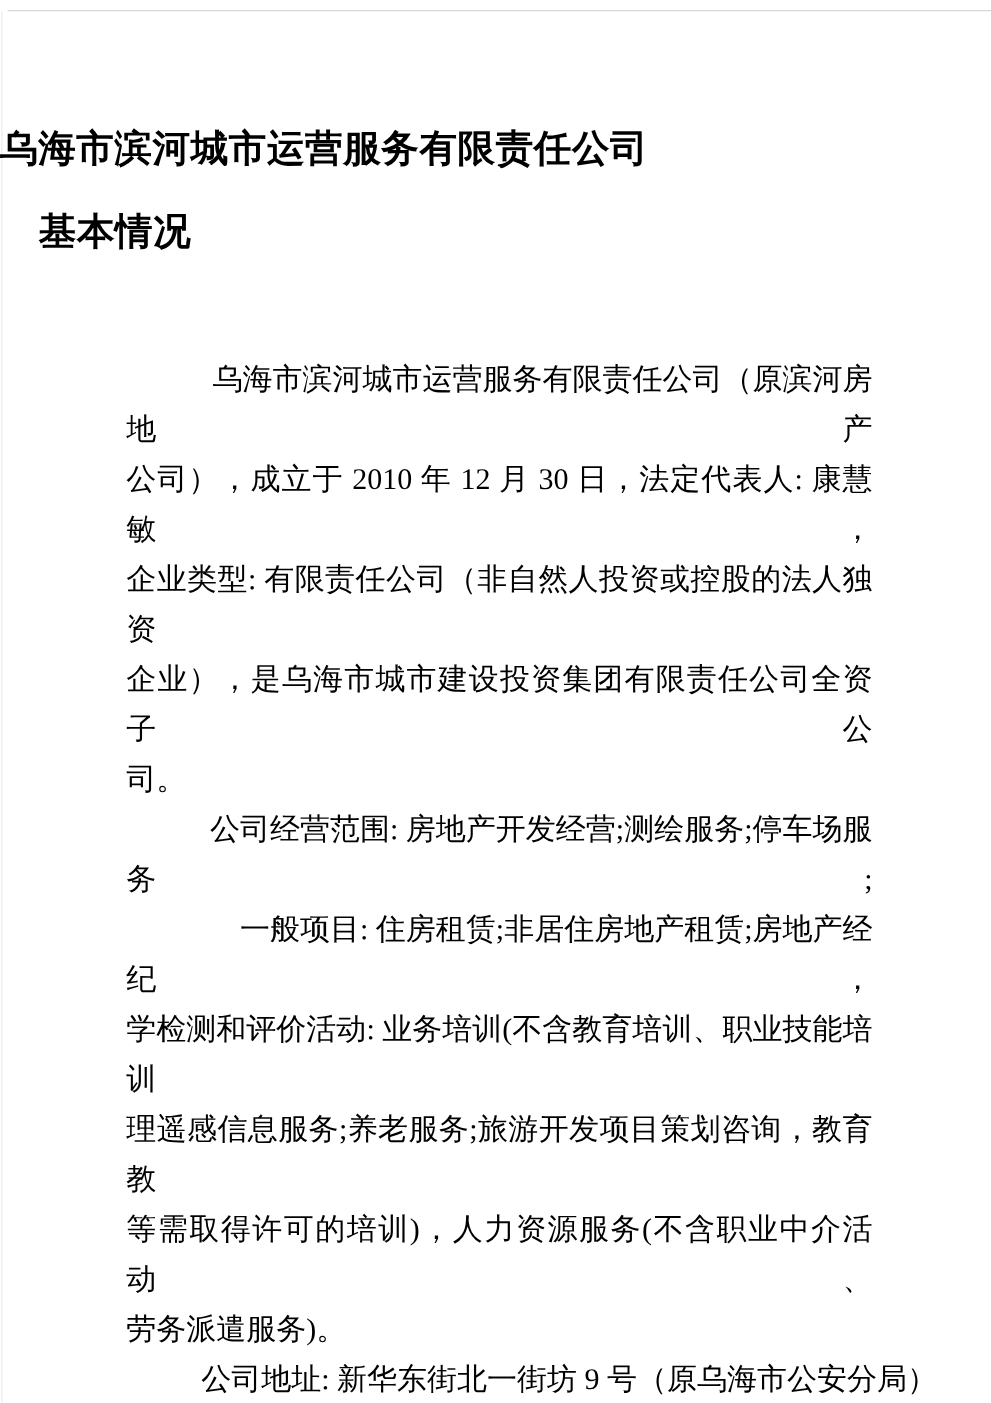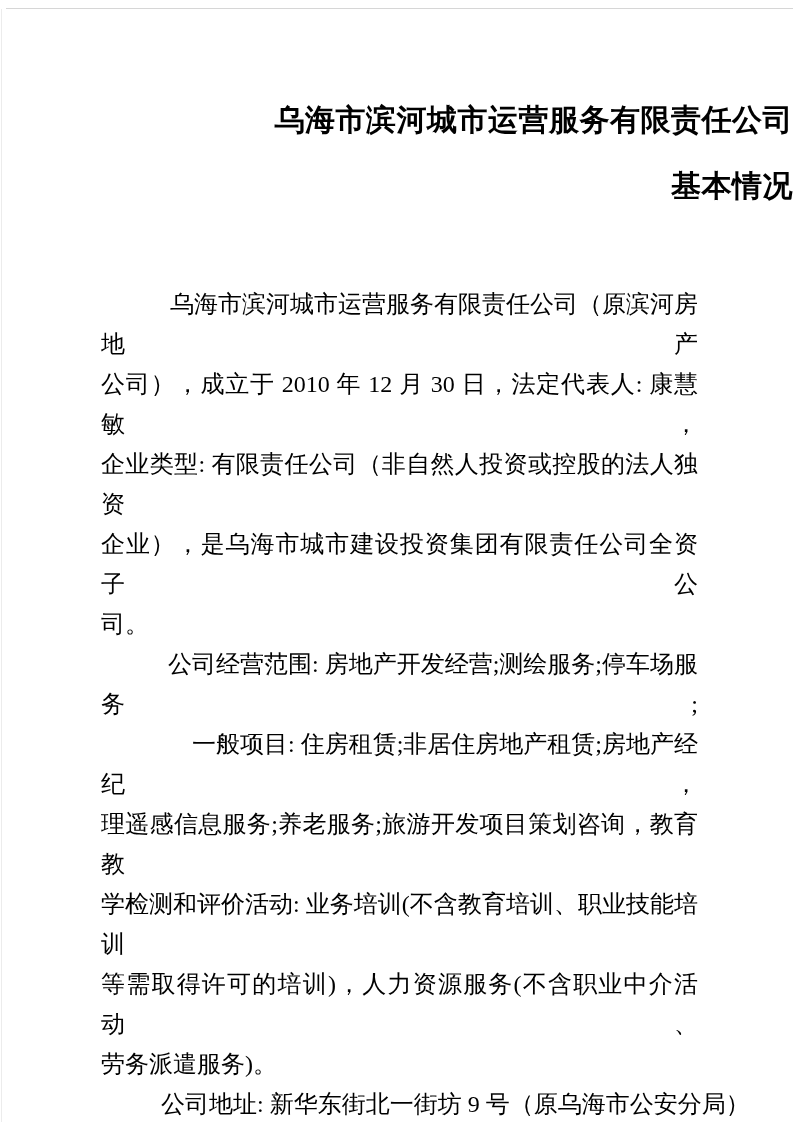--- a/index.html
+++ b/index.html
@@ -31,30 +31,31 @@
     bottom: 0;
     left: 1px;
     width: 1px;
     background: #ececec;
   }
   .doc-title-block {
     position: absolute;
     top: 100px;
     left: 0;
     width: 100%;
-    text-align: right;
+    text-align: left;
     font-weight: bold;
   }
   .title-line {
     font-size: 30px;
     line-height: 40px;
     letter-spacing: 0.5px;
   }
   .title-line.second {
     margin-top: 26px;
+    margin-left: 31px;
   }
   .doc-body {
     position: absolute;
     top: 284px;
     left: 101px;
     width: 597px;
     font-size: 24px;
     line-height: 40px;
   }
   .line {
@@ -93,22 +94,22 @@
       <div class="line">企业），是乌海市城市建设投资集团有限责任公司全资子公</div>
       <div class="line plain">司。</div>
     </div>
 
     <div>
       <div class="line indent">公司经营范围: 房地产开发经营;测绘服务;停车场服务;</div>
     </div>
 
     <div>
       <div class="line indent">一般项目: 住房租赁;非居住房地产租赁;房地产经纪，</div>
+      <div class="line">学检测和评价活动: 业务培训(不含教育培训、职业技能培训</div>
       <div class="line">理遥感信息服务;养老服务;旅游开发项目策划咨询，教育教</div>
-      <div class="line">学检测和评价活动: 业务培训(不含教育培训、职业技能培训</div>
       <div class="line">等需取得许可的培训)，人力资源服务(不含职业中介活动、</div>
       <div class="line plain">劳务派遣服务)。</div>
     </div>
 
     <div>
       <div class="line plain indent">公司地址: 新华东街北一街坊 9 号（原乌海市公安分局）</div>
     </div>
 
     <div>
       <div class="line plain indent">电话：6917520</div>

